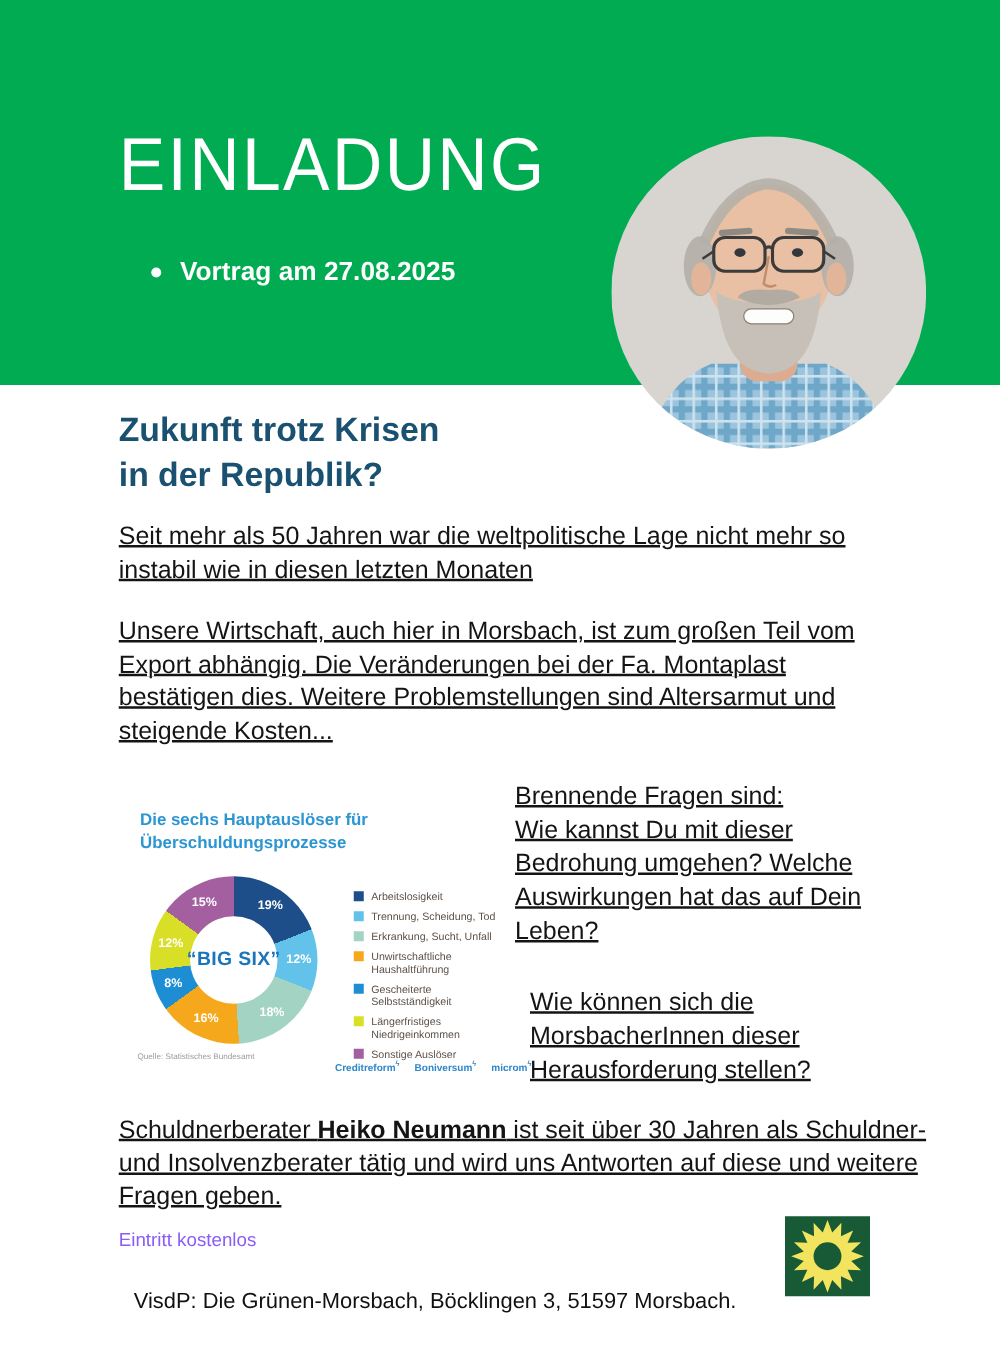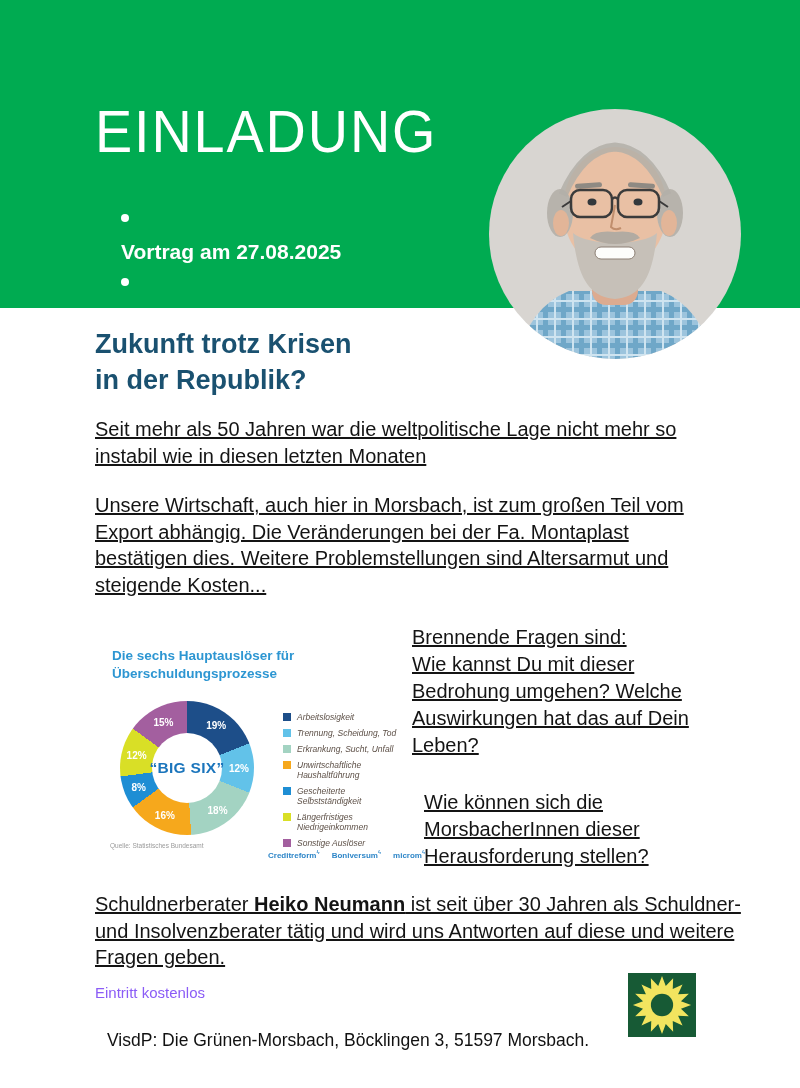--- a/index.html
+++ b/index.html
@@ -4,21 +4,21 @@
 <style>
   html,body{margin:0;padding:0;background:#ffffff;}
   .page{position:relative;width:800px;height:1088px;background:#ffffff;overflow:hidden;
         font-family:"Liberation Sans",sans-serif;color:#141414;}
 
   
   .header{position:absolute;left:0;top:0;width:800px;height:308px;background:#00AB51;}
   .title{position:absolute;left:95px;top:101px;font-size:60px;line-height:62px;color:#ffffff;
          font-weight:400;letter-spacing:2px;transform:scaleX(.93);transform-origin:left top;white-space:nowrap;}
   .bullets{position:absolute;left:121px;top:203px;margin:0;padding:0;list-style:none;}
-  .bullets li{display:flex;gap:15px;color:#ffffff;font-weight:700;font-size:21px;line-height:30px;flex-direction:column;}
+  .bullets li{display:flex;gap:15px;color:#ffffff;font-weight:700;font-size:21px;line-height:30px;}
   .bullets .dot{flex:0 0 auto;width:8px;height:8px;border-radius:50%;background:#ffffff;margin-top:11px;}
   .bullets .bullet-text{white-space:pre-line;}
 
   
   .photo{position:absolute;left:489px;top:109px;width:252px;height:250px;border-radius:50%;overflow:hidden;}
 
   
   .headline{position:absolute;left:95px;top:326px;margin:0;font-size:27px;line-height:36px;
             font-weight:700;color:#1A5170;white-space:pre-line;}
   .para{position:absolute;margin:0;font-size:20px;line-height:26.5px;white-space:pre-line;color:#141414;text-decoration:underline;}
@@ -33,21 +33,21 @@
 
   
   .chart-title{position:absolute;left:112px;top:647px;margin:0;font-size:13.5px;line-height:17.5px;
                font-weight:700;color:#2D96D2;white-space:pre-line;}
   .donut{position:absolute;left:120px;top:701px;width:134px;height:134px;border-radius:50%;}
   .donut-hole{position:absolute;left:32px;top:32px;width:70px;height:70px;border-radius:50%;background:#ffffff;}
   .center-label{position:absolute;left:0;top:0;width:134px;height:134px;display:flex;align-items:center;
                 justify-content:center;font-weight:700;font-size:15.5px;color:#1B75BC;letter-spacing:.3px;}
   .seg-label{position:absolute;transform:translate(-50%,-50%);color:#ffffff;font-weight:700;font-size:10px;}
   .legend{position:absolute;left:283px;top:712px;display:flex;flex-direction:column;gap:6px;}
-  .legend-item{display:flex;gap:6px;align-items:flex-start;font-style:italic;}
+  .legend-item{display:flex;gap:6px;align-items:flex-start;}
   .legend-swatch{flex:0 0 auto;width:8px;height:8px;margin-top:1px;}
   .legend-label{font-size:8.5px;line-height:10px;color:#5E5148;white-space:pre-line;}
   .chart-source{position:absolute;left:110px;top:842px;margin:0;font-size:6.5px;color:#9a9a9a;}
   .brands{position:absolute;left:268px;top:849px;display:flex;gap:12px;}
   .brand{font-size:8px;font-weight:700;color:#2E86C8;white-space:nowrap;}
   .brand .brand-mark{font-size:6px;vertical-align:super;color:#2E86C8;}
 
   
   .logo{position:absolute;left:628px;top:973px;width:68px;height:64px;background:#175A35;
         display:flex;align-items:center;justify-content:center;}
@@ -58,25 +58,20 @@
 <body>
 
 <div class="page">
 
   <div class="header">
     <div class="title">EINLADUNG</div>
     <ul class="bullets">
         <li>
           <span class="dot"></span>
           <span class="bullet-text">Vortrag am 27.08.2025</span>
-        </li>
-        <li>
-          <span class="dot"></span>
-          <span class="bullet-text">Um 18 Uhr im Kulturbahnhof
-Morsbach</span>
         </li>
       </ul>
   </div>
 
   <div class="photo">
     <svg width="252" height="250" viewBox="0 0 252 250">
       <defs>
         <pattern id="plaid" width="18" height="18" patternUnits="userSpaceOnUse">
           <rect width="18" height="18" fill="#9cc4dd"></rect>
           <rect x="0" y="0" width="18" height="5" fill="#6fa7c8"></rect>

